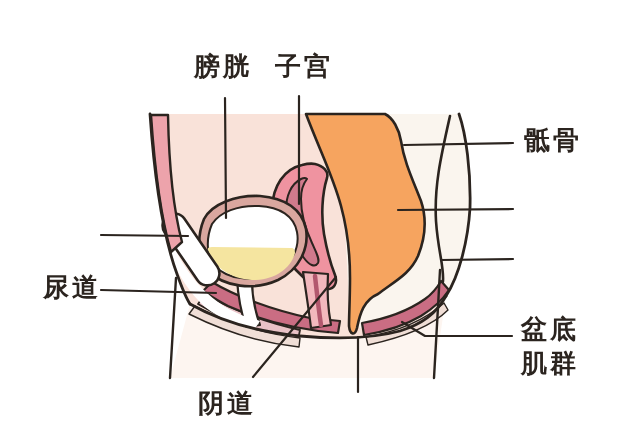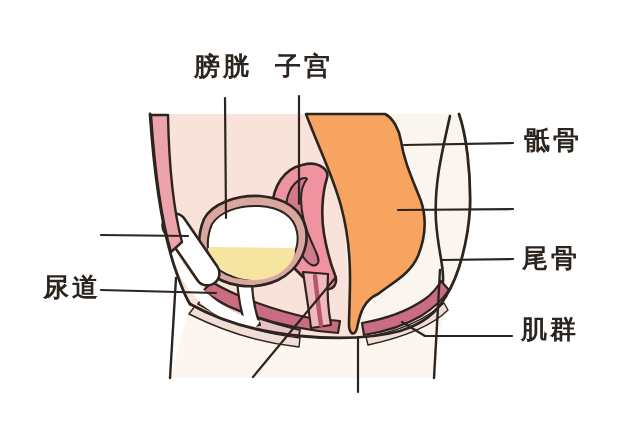--- a/index.html
+++ b/index.html
@@ -97,18 +97,19 @@
       <path d="M513,233 L441,234"></path>
       <path d="M512,310 L425,310 L402,296"></path>
       <path d="M336,251 L253,351"></path>
       <path d="M358,311 L358,366"></path>
     </g>
   </svg>
 
   <div class="lbl" style="left:223px;top:27px">膀胱</div>
   <div class="lbl" style="left:553px;top:101px">骶骨</div>
   <div class="lbl" style="left:304px;top:27px">子宫</div>
-  <div class="lbl" style="left:551px;top:219px">尾骨</div>
   <div class="lbl left-align" style="left:521px;top:287px">
+    <span class="ln">盆底</span>
     <span class="ln">肌群</span>
   </div>
   <div class="lbl" style="left:72px;top:248px">尿道</div>
+  <div class="lbl" style="left:227px;top:364px">阴道</div>
 </div>
 
 </body></html>

